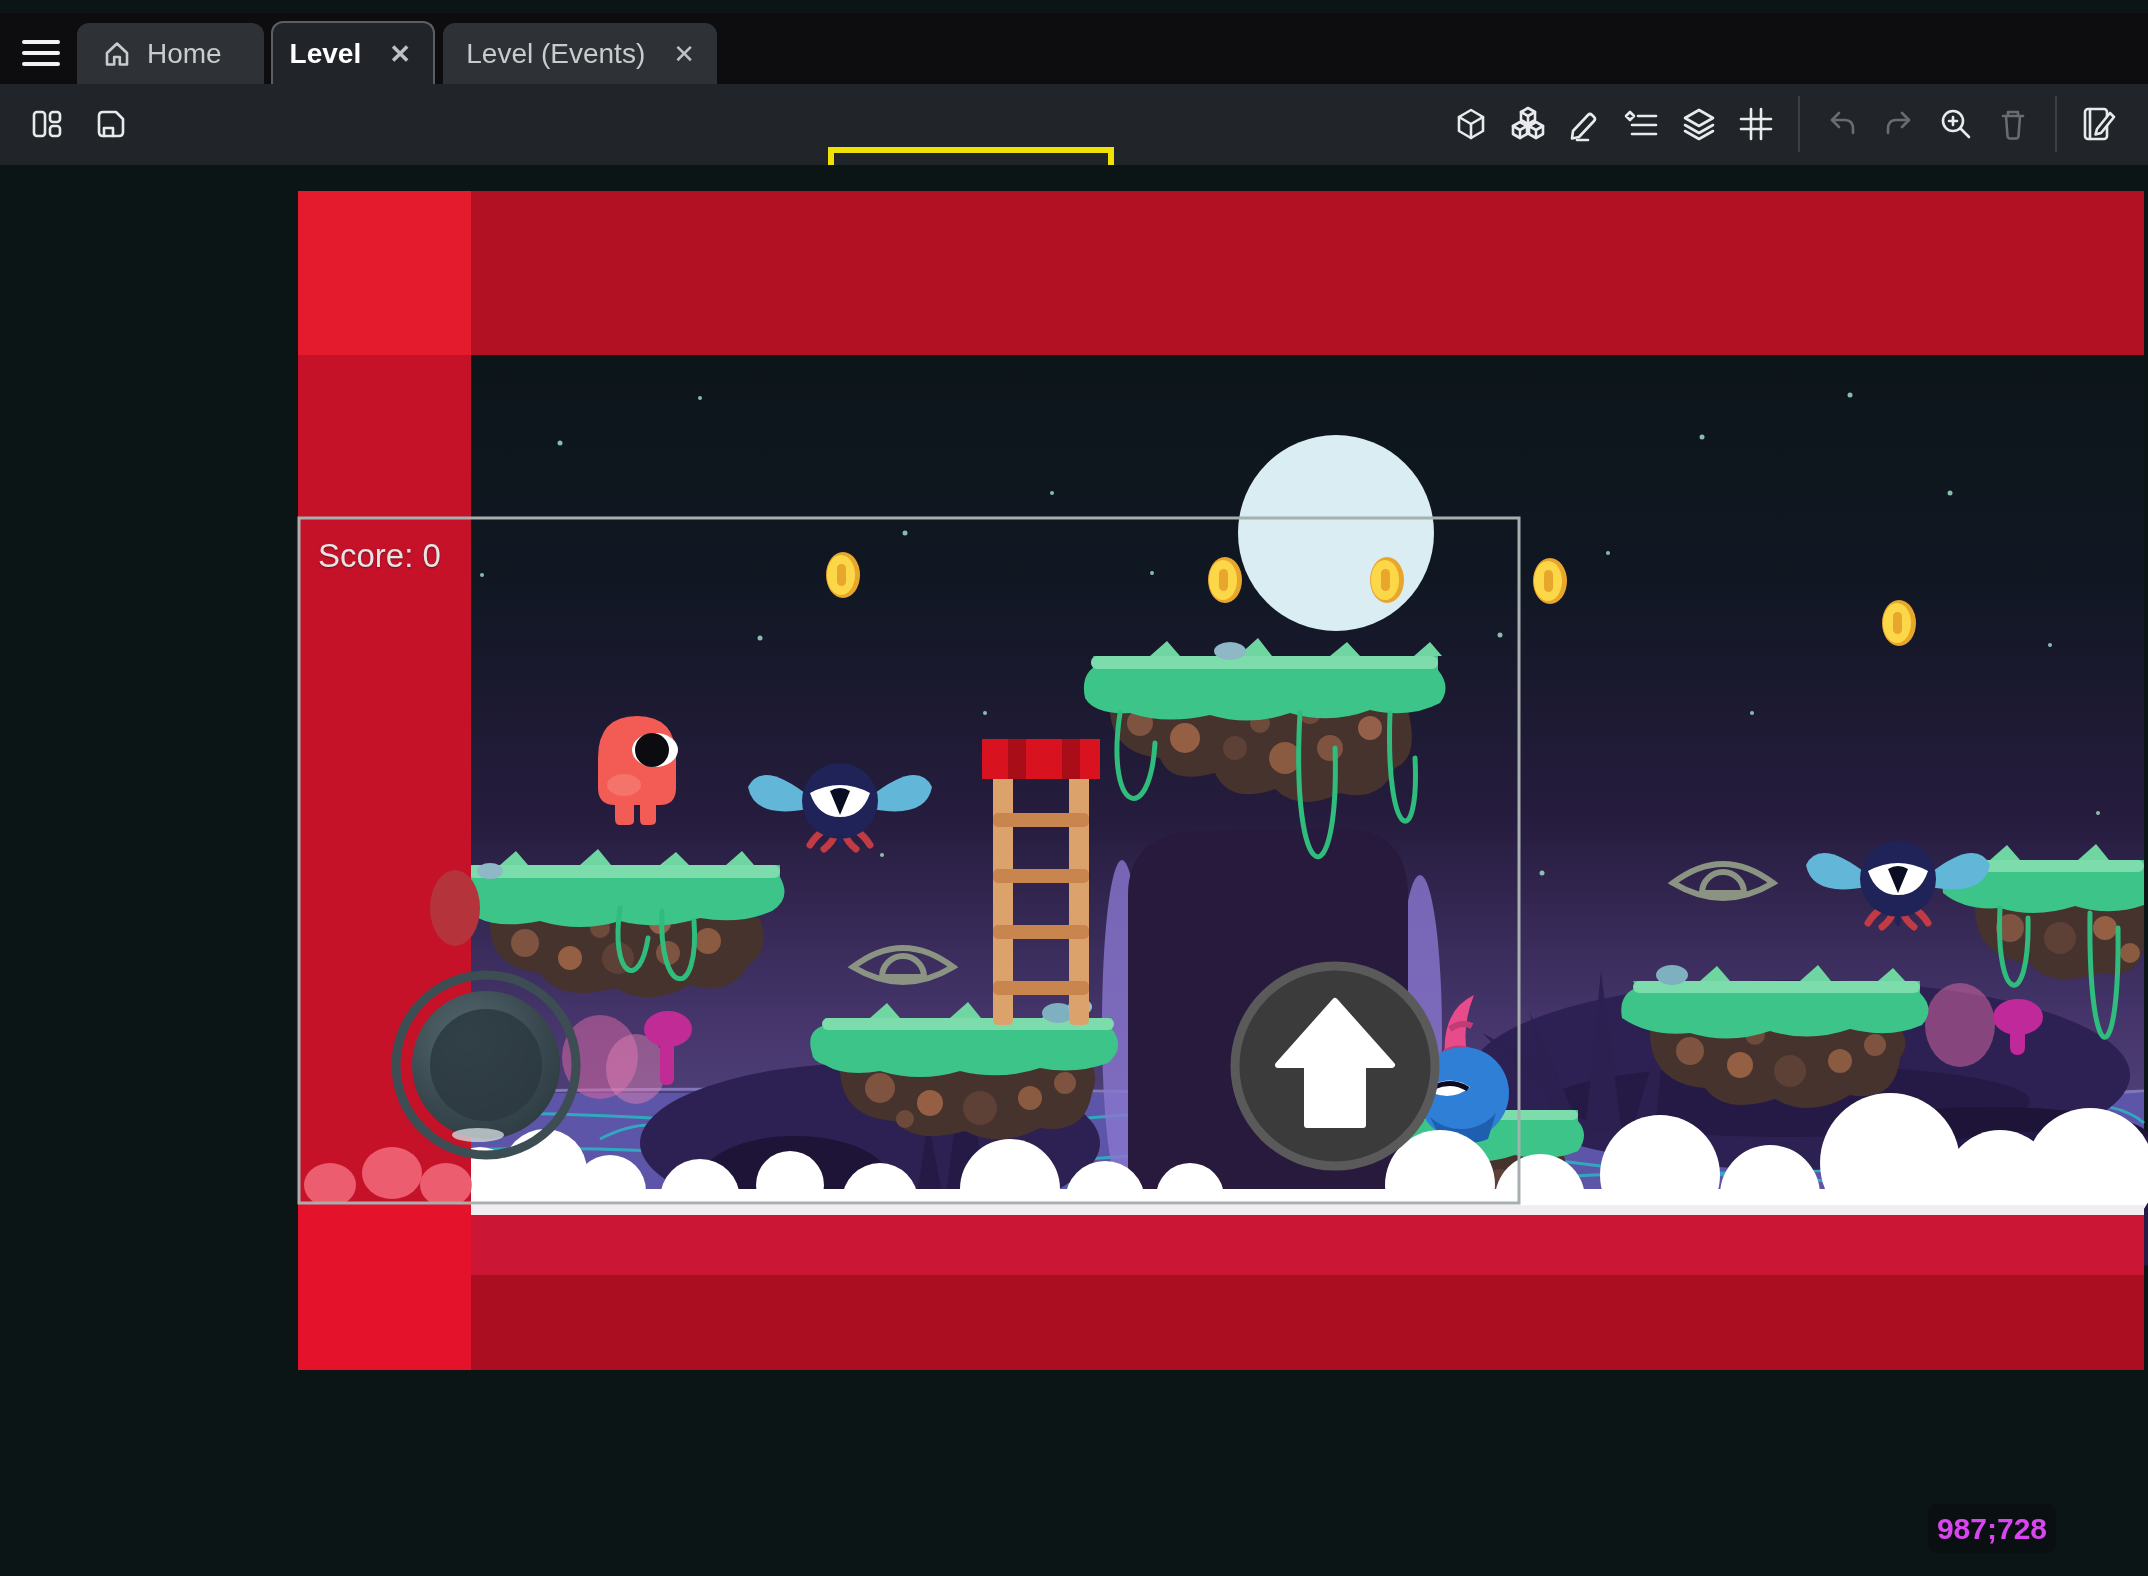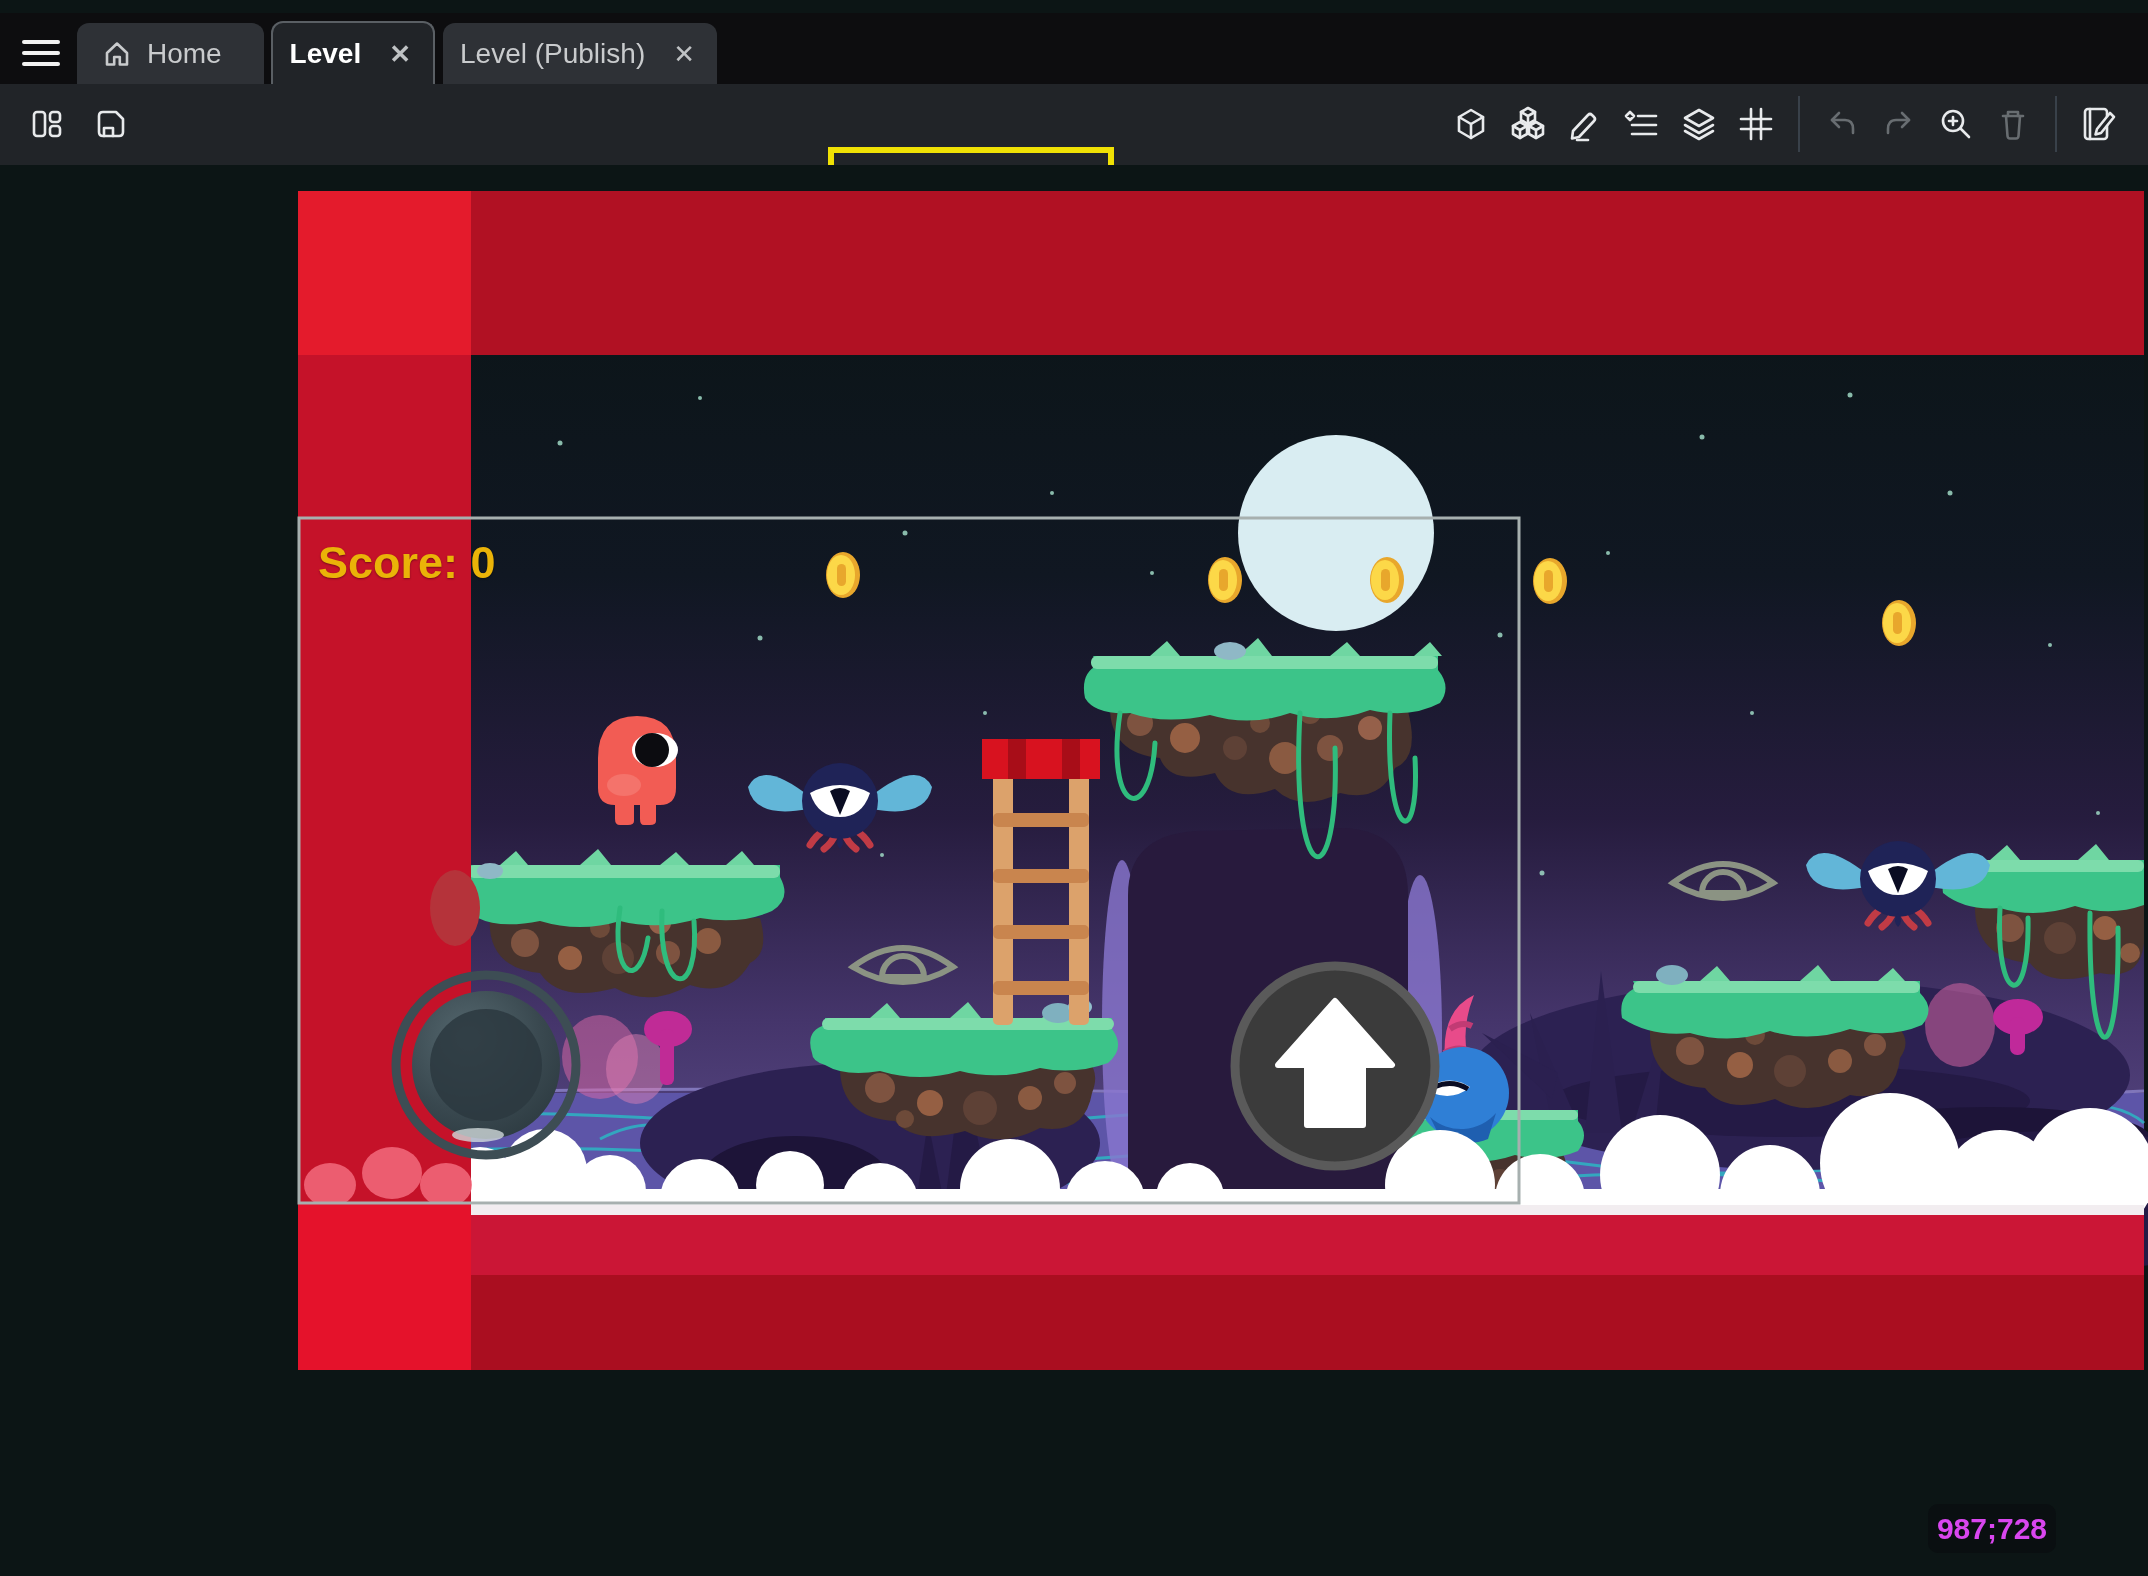--- a/index.html
+++ b/index.html
@@ -39,21 +39,21 @@
 
   .publish-btn { position:absolute; left:1120px; top:82px; width:182px; height:60px;
     background:#5b2fe0; border-radius:10px; display:flex; align-items:center; justify-content:center;
     gap:13px; color:#fff; cursor:pointer; }
   .publish-label { font-size:27px; font-weight:bold; }
 
   
   .canvas { position:absolute; left:0; top:152px; width:2148px; height:1424px; background:#0c1515; }
   .scene-svg { position:absolute; left:0; top:0; }
 
-  .score { position:absolute; left:318px; top:524px; color:#eab308; font-size:45px; font-weight:bold;
+  .score { position:absolute; left:318px; top:524px; color:#e5e5e5; font-size:33px; font-weight:normal;
     text-shadow:0 1px 2px rgba(0,0,0,.4); }
   .coords { position:absolute; left:1928px; top:1491px; width:128px; height:49px; background:#0a0f11;
     border-radius:10px; display:flex; align-items:center; justify-content:center;
     color:#d946ef; font-size:30px; font-weight:bold; }
 
   svg { display:block; }
   .stroke-ic { fill:none; stroke:currentColor; stroke-width:2.6; stroke-linecap:round; stroke-linejoin:round; }
 </style>
 </head>
 <body>
@@ -78,21 +78,21 @@
     </div>
 
     <div class="tab active" style="left:271px; width:164px;">
       <span style="width:26px"></span>
       <span class="tlabel">Level</span>
       <span class="tclose">✕</span>
     </div>
 
     <div class="tab inactive" style="left:443px; width:274px;">
       <span style="width:26px"></span>
-      <span class="tlabel">Level (Publish)</span>
+      <span class="tlabel">Level (Events)</span>
       <span class="tclose">✕</span>
     </div>
   </div>
 
   <div class="toolbar">
 
     <div class="left-icons">
       <span class="icon-btn">
         <svg width="36" height="36" viewBox="0 0 36 36" class="stroke-ic">
           <rect x="5" y="6" width="11" height="24" rx="3"></rect>

